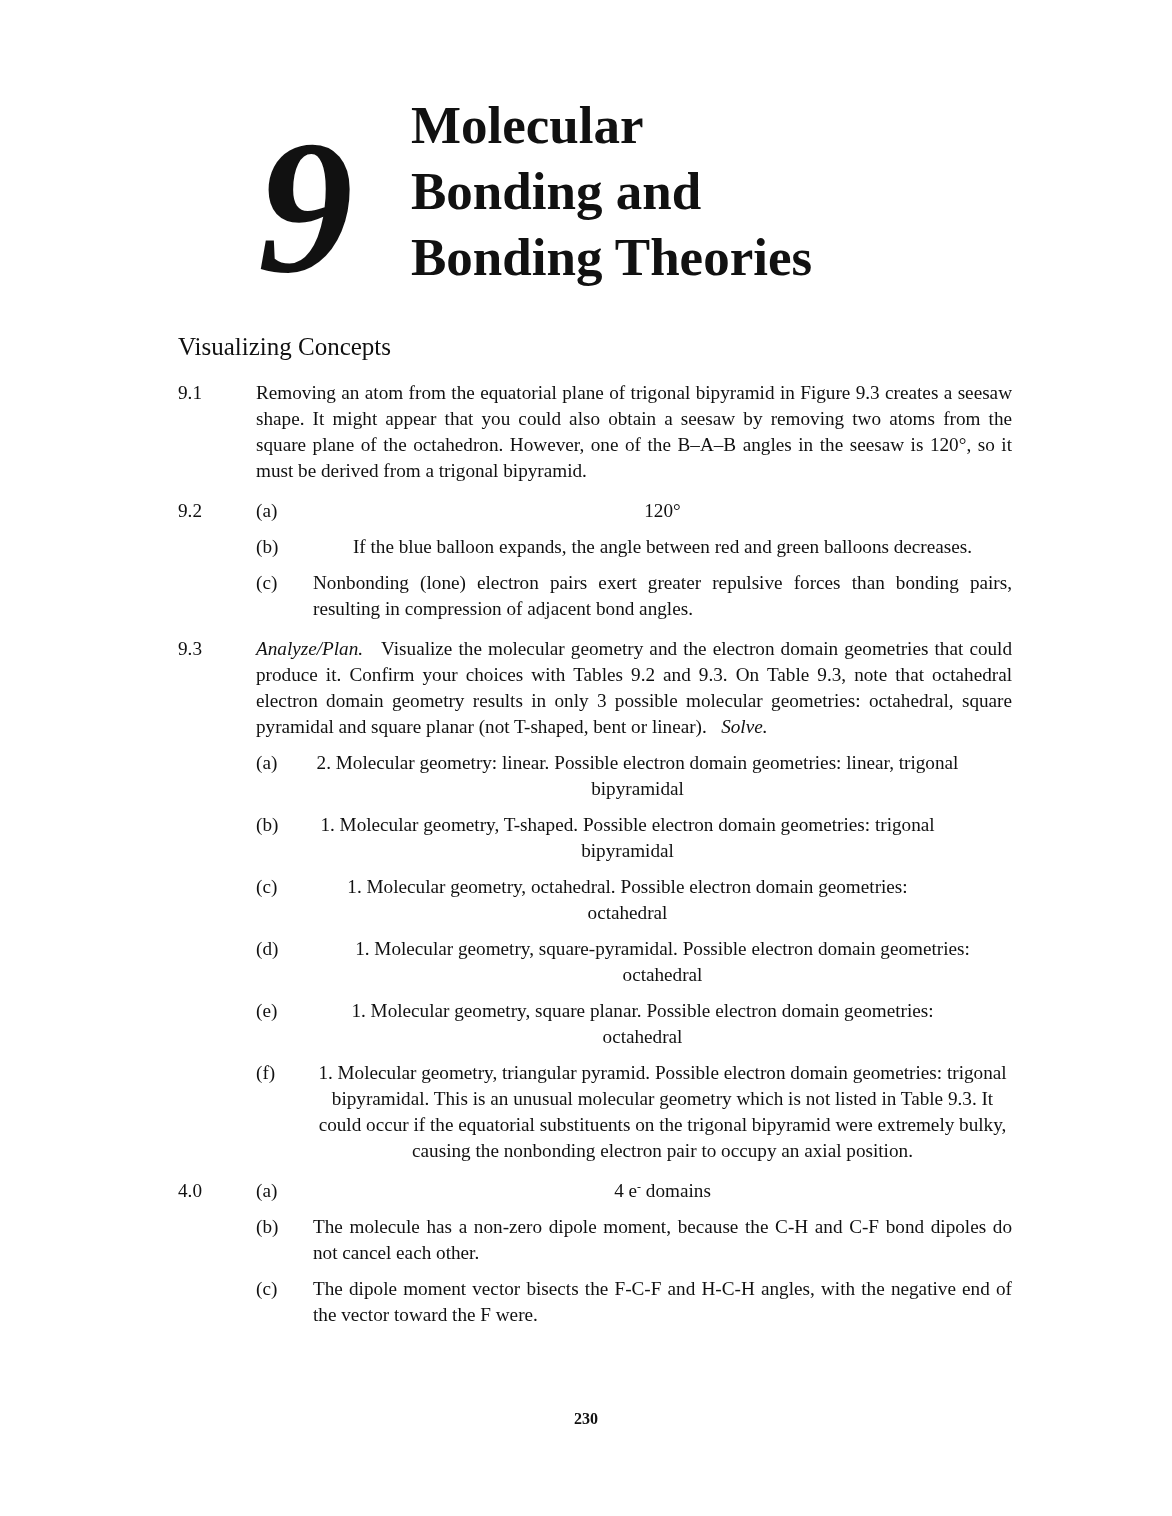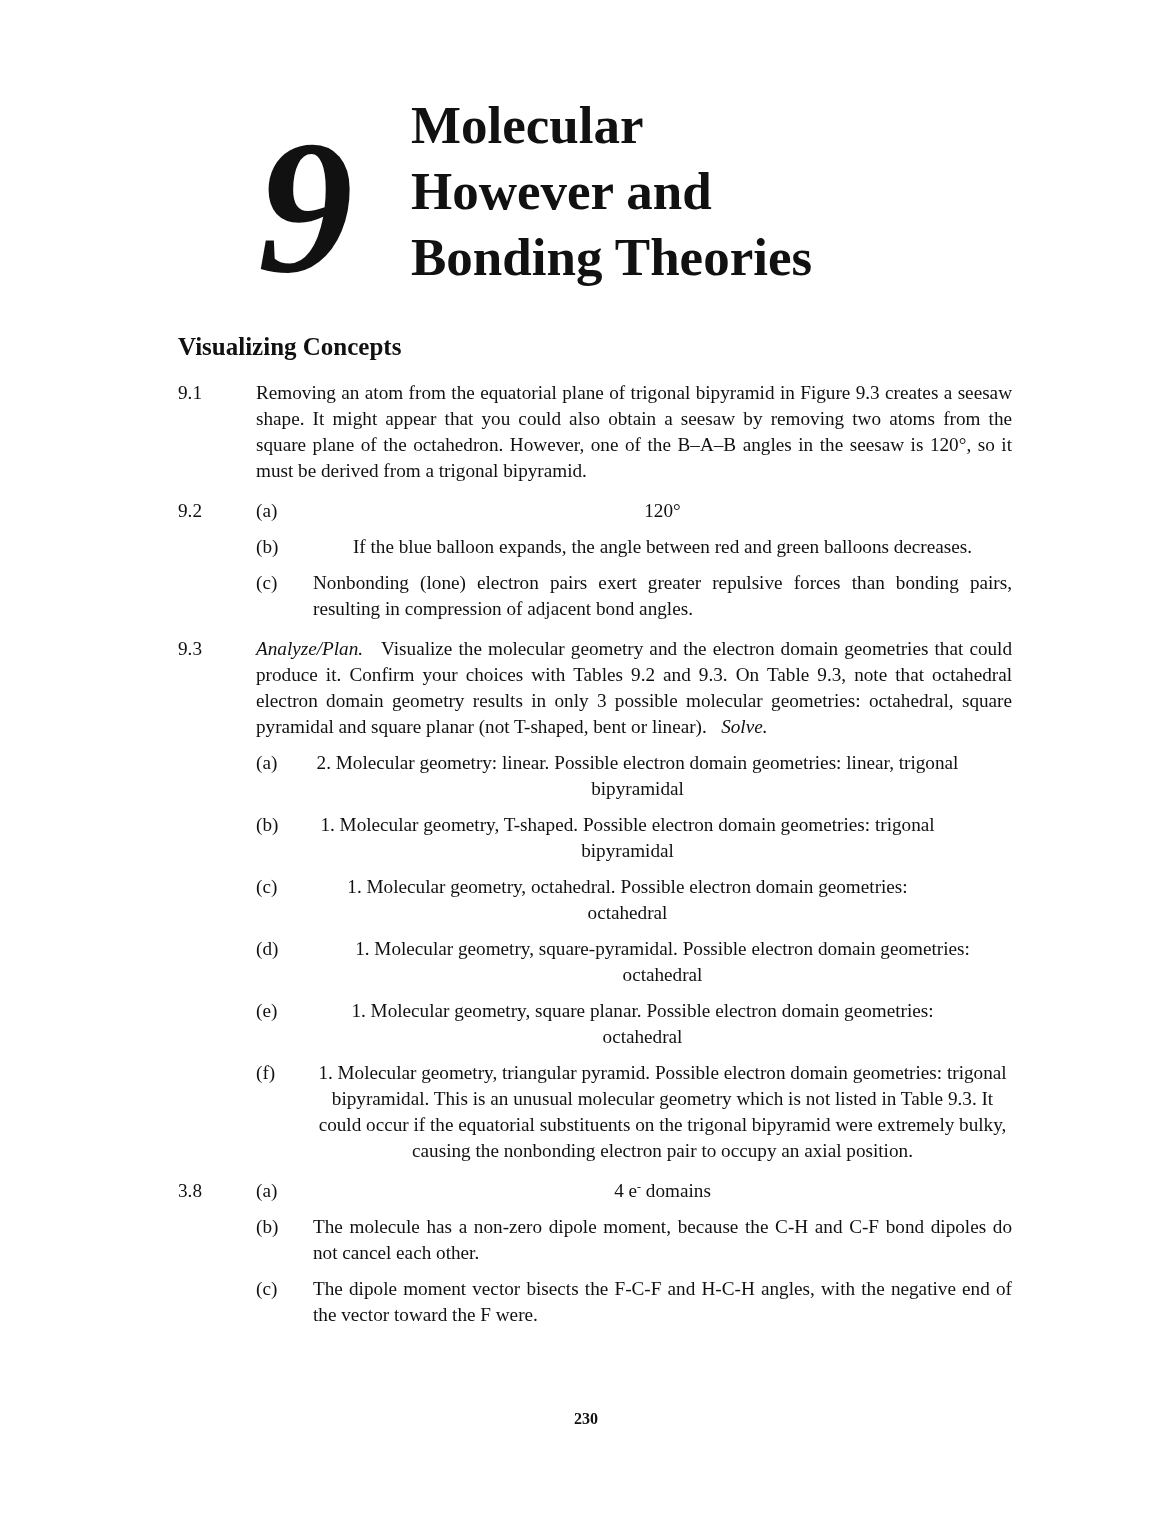--- a/index.html
+++ b/index.html
@@ -12,21 +12,21 @@
       font-size: 190px; font-weight: bold; font-style: italic; line-height: 1;
       letter-spacing: -4px;
     }
     .chapter-title {
       position: absolute; left: 411px; top: 92px;
       font-size: 53px; font-weight: bold; line-height: 66px;
     }
     .chapter-title div { white-space: nowrap; }
     .section-heading {
       position: absolute; left: 178px; top: 333px;
-      font-size: 25px; font-weight: bold;
+      font-size: 25px; font-weight: normal;
     }
     .content { position: absolute; left: 178px; top: 380px; width: 834px; font-size: 19.2px; line-height: 26px; }
     .problem { position: relative; padding-left: 78px; margin-bottom: 12px; }
     .problem-num { position: absolute; left: 0; top: 0; }
     .para { text-align: justify; }
     .sub { position: relative; padding-left: 57px; margin-bottom: 10px; }
     .sub-label { position: absolute; left: 0; top: 0; }
     .sub-text.justify { text-align: justify; }
     .sub-text.left { text-align: center; }
     .preamble { text-align: justify; margin-bottom: 10px; }
@@ -36,21 +36,21 @@
       font-size: 16px; font-weight: bold;
     }
     sup { font-size: 12px; vertical-align: 6px; line-height: 0; }
   </style>
 </head>
 <body>
 
 <div class="chapter-number">9</div>
 <div class="chapter-title">
   <div>Molecular</div>
-  <div>However and</div>
+  <div>Bonding and</div>
   <div>Bonding Theories</div>
 </div>
 
 <div class="section-heading">Visualizing Concepts</div>
 
 <div class="content">
 
   <div class="problem" style="margin-bottom:14px;">
     <span class="problem-num">9.1</span>
     <div class="para">Removing an atom from the equatorial plane of trigonal bipyramid in Figure 9.3 creates a seesaw shape. It might appear that you could also obtain a seesaw by removing two atoms from the square plane of the octahedron. However, one of the B–A–B angles in the seesaw is 120°, so it must be derived from a trigonal bipyramid.</div>
@@ -95,21 +95,21 @@
       <span class="sub-label">(e)</span>
       <div class="sub-text left">1. Molecular geometry, square planar. Possible electron domain geometries: octahedral</div>
     </div>
     <div class="sub" style="padding-right:0px;">
       <span class="sub-label">(f)</span>
       <div class="sub-text left">1. Molecular geometry, triangular pyramid. Possible electron domain geometries: trigonal bipyramidal. This is an unusual molecular geometry which is not listed in Table 9.3. It could occur if the equatorial substituents on the trigonal bipyramid were extremely bulky, causing the nonbonding electron pair to occupy an axial position.</div>
     </div>
   </div>
 
   <div class="problem">
-    <span class="problem-num">3.8</span>
+    <span class="problem-num">4.0</span>
     <div class="sub">
       <span class="sub-label">(a)</span>
       <div class="sub-text left"><span>4 e</span><sup>-</sup><span> domains</span></div>
     </div>
     <div class="sub">
       <span class="sub-label">(b)</span>
       <div class="sub-text justify">The molecule has a non-zero dipole moment, because the C-H and C-F bond dipoles do not cancel each other.</div>
     </div>
     <div class="sub">
       <span class="sub-label">(c)</span>

